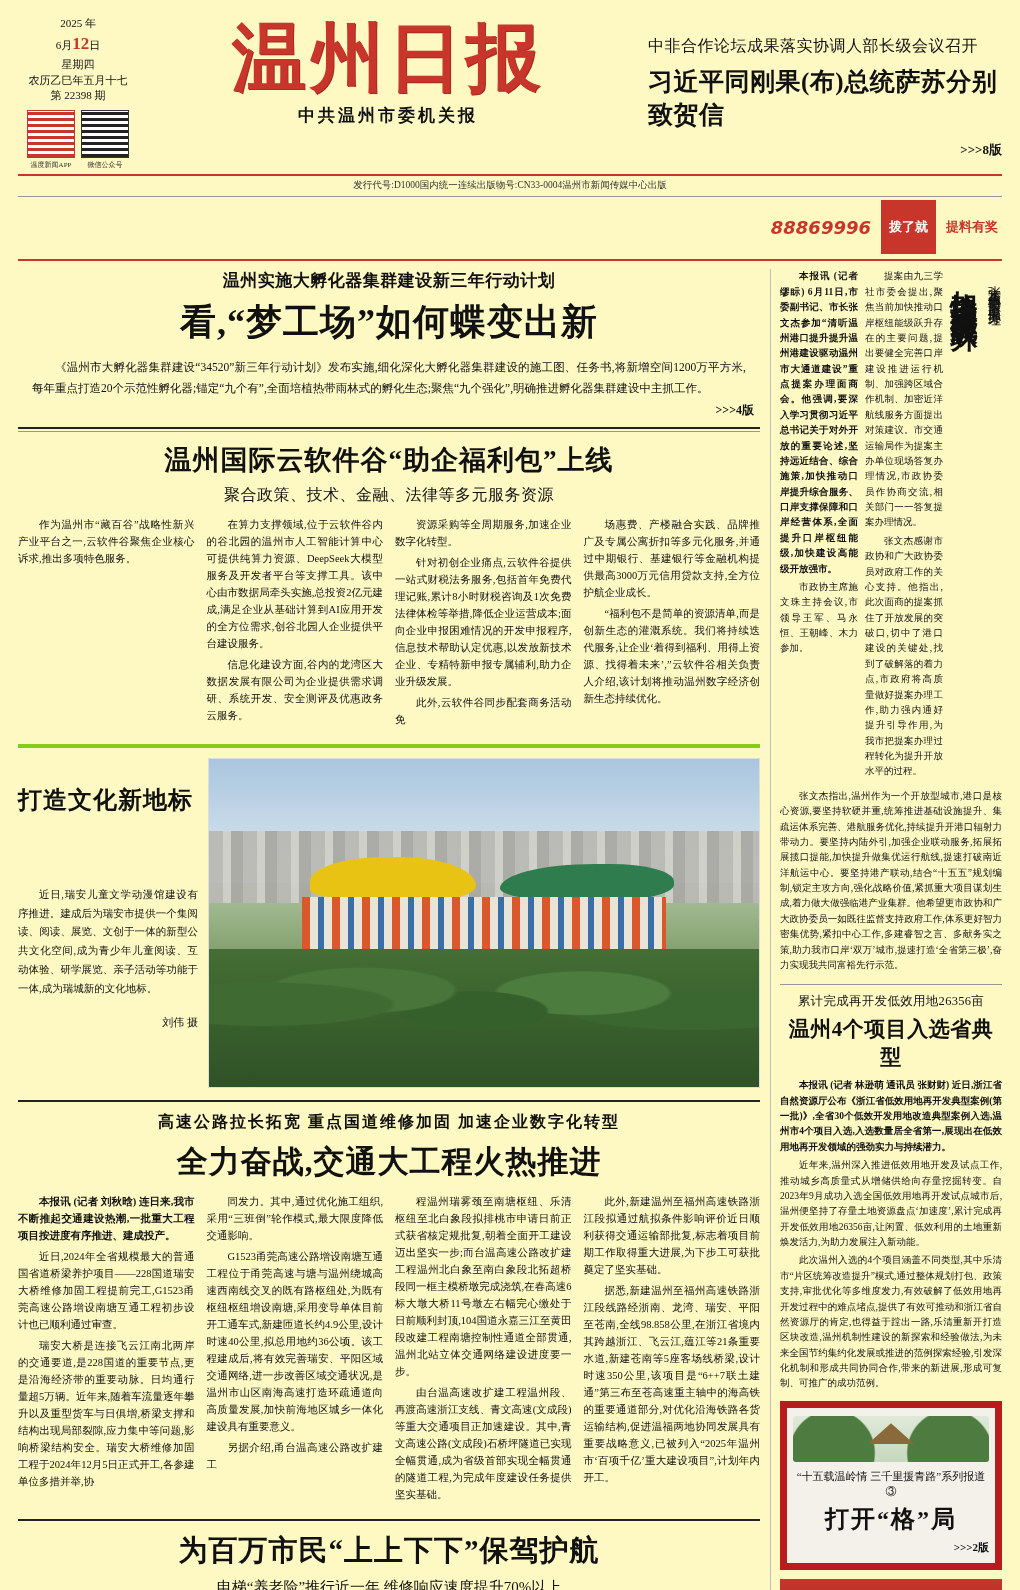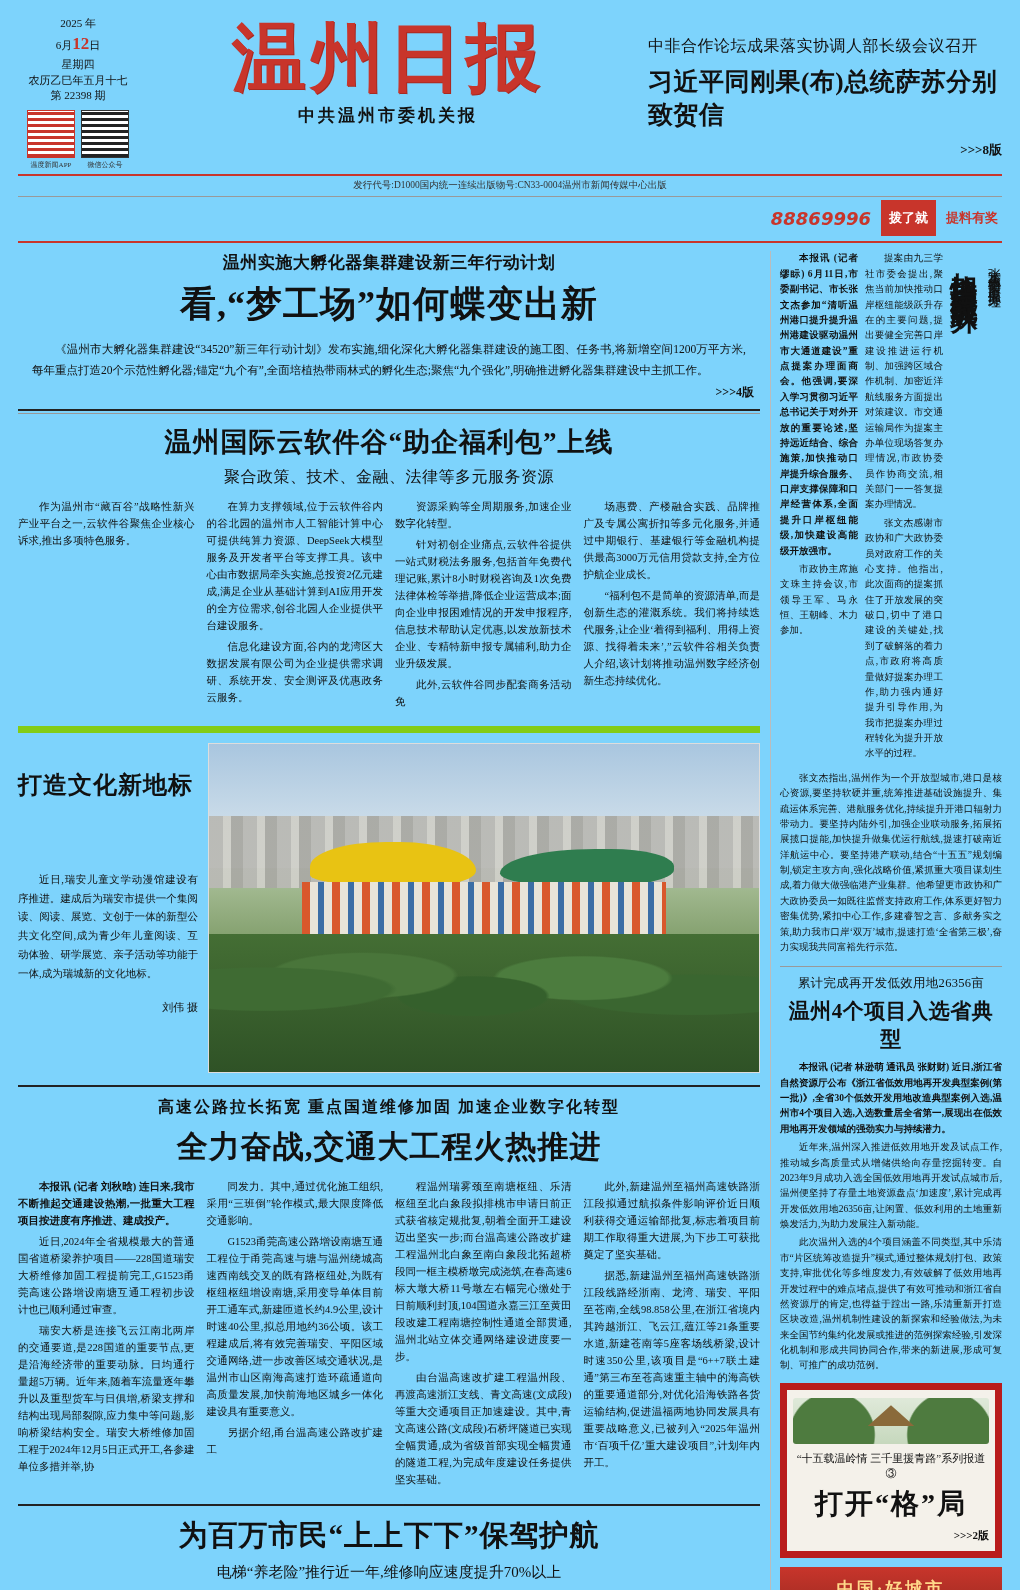--- a/index.html
+++ b/index.html
@@ -6,21 +6,21 @@
   html, body { margin:0; padding:0; }
   body {
     width:1020px; height:1590px;
     background:#e9e7e2;
     font-family:"Liberation Serif", serif;
     color:#111;
   }
   .page {
     position:relative;
     width:1020px; height:1590px;
-    background:#7dd3fc;
+    background:#fef9c3;
     padding:14px 18px 8px 18px;
   }
 
   
   .masthead { display:flex; align-items:flex-start; border-bottom:2px solid #c8352b; padding-bottom:4px;}
   .md-left { width:120px; flex:0 0 120px; padding-top:2px; }
   .md-date { font-size:11px; line-height:1.45; color:#111; text-align:center;}
   .md-date .big { font-size:17px; font-weight:bold; color:#c8352b; }
   .md-date .rowline { display:block; }
   .qr-row { display:flex; gap:6px; margin-top:6px; justify-content:center;}
@@ -48,21 +48,21 @@
   .md-r2 { font-size:25px; font-weight:bold; margin-top:8px; letter-spacing:.5px;}
   .md-r3 { text-align:right; font-size:13px; font-weight:bold; margin-top:10px;}
 
   .info-bar {
     display:flex; justify-content:center; 
     font-size:9.5px; color:#333; border-bottom:1px solid #999;
     padding:3px 0 4px 0;
   }
   .ad-bar { display:flex; justify-content:flex-end; align-items:center; gap:10px; padding:3px 4px 5px 0; border-bottom:2px solid #c8352b;}
   .ad-num { color:#c8352b; font-size:18px; font-weight:bold; font-style:italic; font-family:"DejaVu Sans", sans-serif;}
-  .ad-tag { background:#c8352b; color:#fff; font-size:13px; padding:9px 8px; font-weight:bold;}
+  .ad-tag { background:#c8352b; color:#fff; font-size:13px; padding:18px 8px; font-weight:bold;}
   .ad-txt { font-size:13px; font-weight:bold; color:#c8352b;}
 
   
   .content { display:flex; gap:10px; margin-top:8px; }
   .left-col { flex:1; }
   .right-col { width:232px; flex:0 0 232px; border-left:1px solid #bbb; padding-left:9px; }
 
   
   .lead-kicker { text-align:center; font-size:17px; font-weight:bold; letter-spacing:.5px;}
   .lead-title { text-align:center; font-size:36px; font-weight:bold; margin-top:6px; letter-spacing:1px;}
@@ -73,21 +73,21 @@
 
   .sec-title { text-align:center; font-size:27px; font-weight:bold; letter-spacing:1px;}
   .sec-sub { text-align:center; font-size:16px; margin-top:7px; letter-spacing:.5px;}
 
   .cols3 { display:flex; gap:12px; margin-top:10px; }
   .cols3 > div { flex:1; font-size:10.5px; line-height:1.62; text-align:justify; }
   .cols3 p { margin:0 0 4px 0; text-indent:2em; }
   .byline { font-weight:bold; }
 
   
-  .photo-block { display:flex; gap:10px; margin-top:12px; border-top:7px solid #84cc16; padding-top:10px;}
+  .photo-block { display:flex; gap:10px; margin-top:12px; border-top:4px solid #84cc16; padding-top:10px;}
   .photo-cap { width:180px; flex:0 0 180px; }
   .photo-cap h3 { font-size:24px; font-weight:bold; margin:26px 0 0 0; letter-spacing:1px;}
   .photo-cap p { font-size:10.5px; line-height:1.8; margin-top:70px; text-indent:2em; text-align:justify;}
   .photo-cred { text-align:right; font-size:11px; margin-top:16px;}
   .photo { flex:1; height:330px; position:relative; overflow:hidden; border:1px solid #ddd;
      background:linear-gradient(#bcd3e6 0%, #cfe0ec 22%, #9fb78d 45%, #6f8f57 70%, #4c6e3c 100%); }
   .ph-sky { position:absolute; inset:0 0 62% 0; background:linear-gradient(#a9c6df,#dfe9ef); }
   .ph-city { position:absolute; left:0; right:0; top:22%; height:22%;
       background:repeating-linear-gradient(90deg,#b9b9b4 0 14px,#cfcfc8 14px 22px,#a9a9a3 22px 34px); opacity:.95;}
   .ph-build { position:absolute; left:14%; right:14%; top:30%; height:34%; }
@@ -142,21 +142,21 @@
 
   
   .promo { margin-top:9px; border:7px solid #b91c1c; background:#f4f1ea; padding:8px 6px; text-align:center;}
   .promo .art { height:46px; background:
       radial-gradient(circle at 20% 80%, #4e7b3f 0 26%, transparent 27%),
       radial-gradient(circle at 80% 80%, #4e7b3f 0 26%, transparent 27%),
       linear-gradient(#dfe9d9,#c6d8bd);
       border-radius:3px; position:relative; overflow:hidden;}
   .promo .art:after{content:"";position:absolute;left:38%;top:16%;width:24%;height:46%;background:#8a6a3a;clip-path:polygon(0 100%,50% 0,100% 100%);}
   .promo-k { font-size:11px; margin-top:7px;}
-  .promo-t { font-size:28px; font-weight:bold; margin-top:4px; letter-spacing:2px;}
+  .promo-t { font-size:24px; font-weight:bold; margin-top:4px; letter-spacing:2px;}
   .promo-more { font-size:11px; font-weight:bold; text-align:right; margin-top:5px;}
 
   .promo2 { margin-top:9px; }
   .promo2 .banner { height:44px; background:linear-gradient(#c8352b,#9e2b22); color:#ffd98a;
       display:flex; align-items:center; justify-content:center; font-size:17px; font-weight:bold; letter-spacing:3px;}
   .promo2-t { text-align:center; font-size:21px; font-weight:bold; margin-top:7px; letter-spacing:2px;}
 </style>
 </head>
 <body>
 

